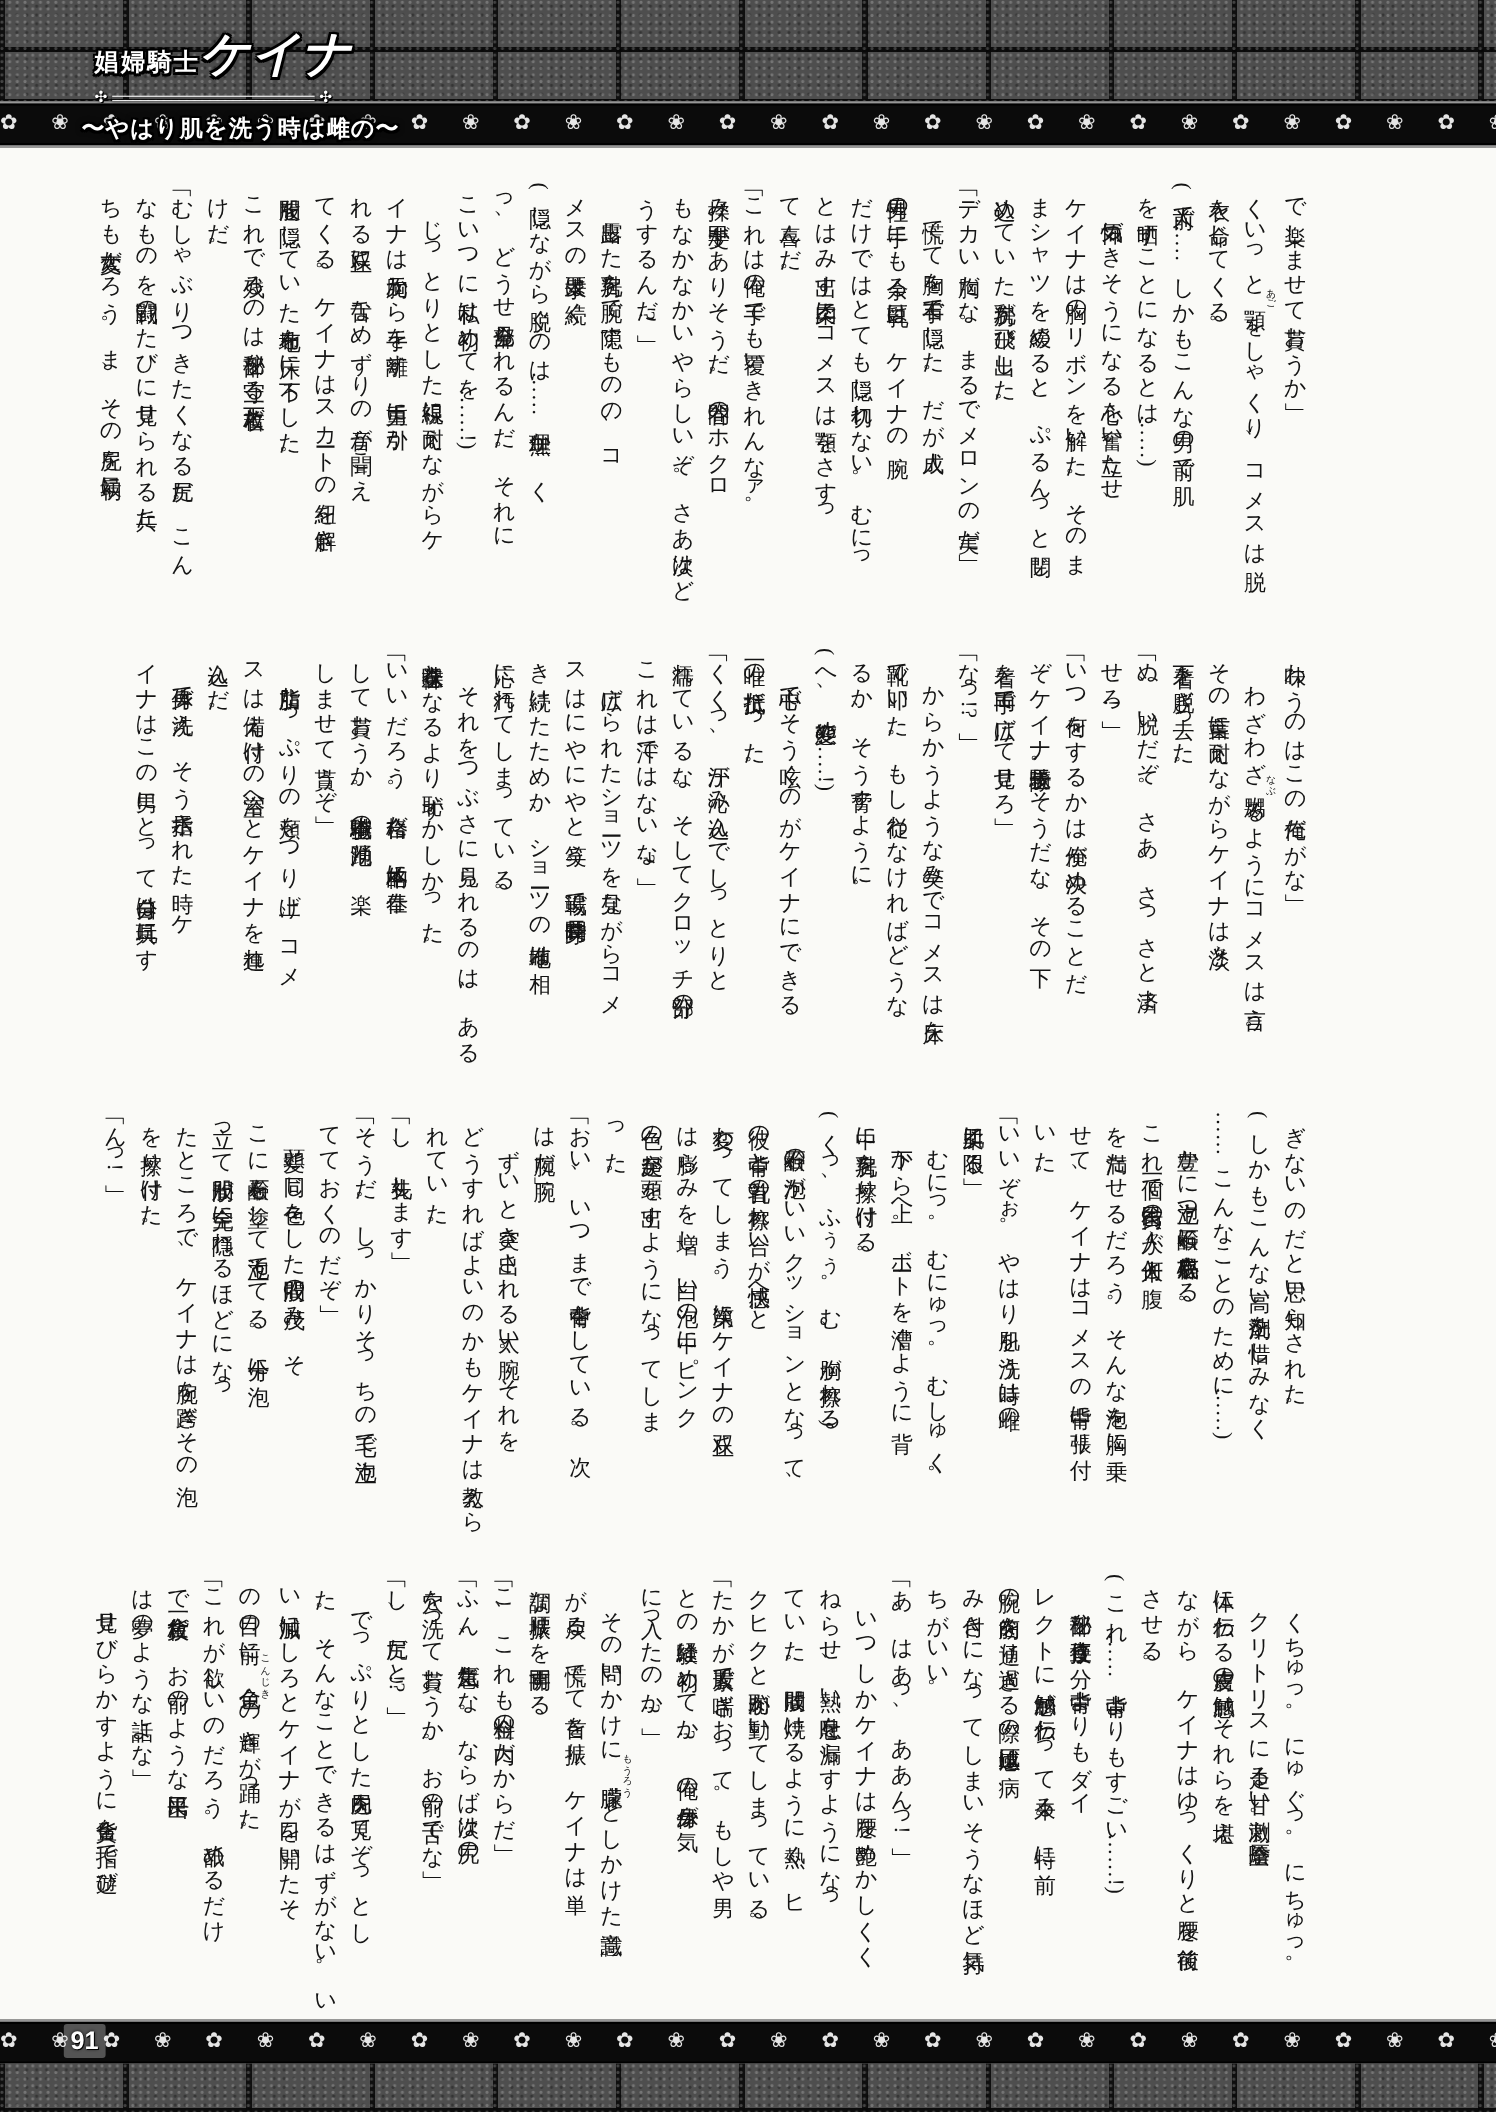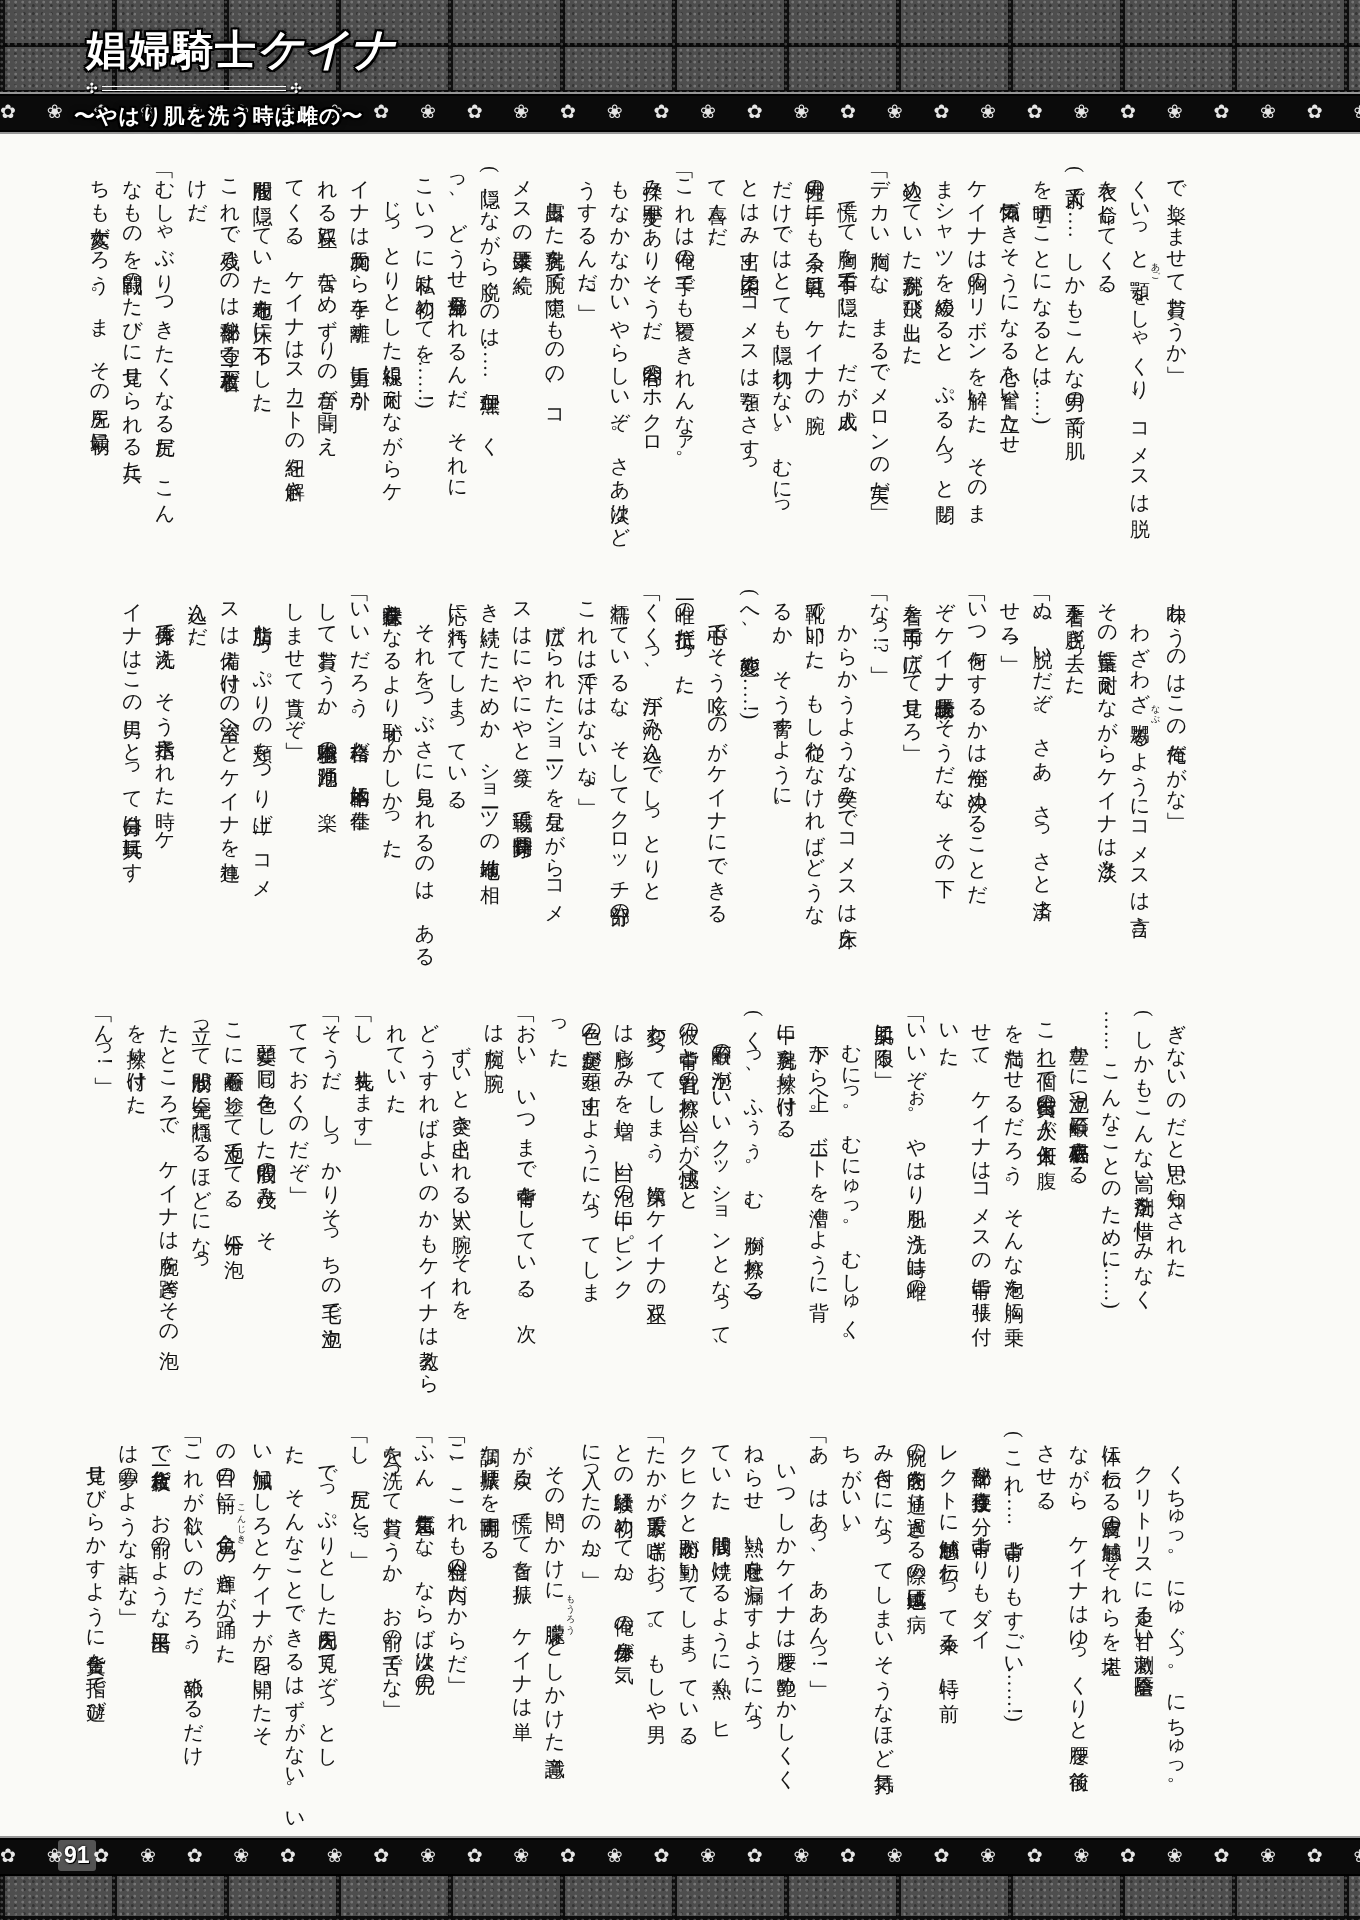--- a/index.html
+++ b/index.html
@@ -23,21 +23,21 @@
     text-align:center;border-top:2px solid #969696;border-bottom:2px solid #969696;
     box-shadow:inset 0 2px 0 #000, inset 0 -2px 0 #000;}
   .orn-top{top:92px;}
   .orn-bottom{top:1836px;}
 
   
   .title-block{position:absolute;top:20px;left:86px;z-index:6;color:#fff;}
   .outline{color:#fff;font-weight:bold;
     text-shadow:-2px 0 #000,2px 0 #000,0 -2px #000,0 2px #000,
                 -2px -2px #000,2px 2px #000,-2px 2px #000,2px -2px #000,0 0 7px rgba(0,0,0,.9);}
-  .title-main{font-size:41px;letter-spacing:2px;}
+  .title-main{font-size:22px;letter-spacing:2px;}
   .title-name{font-size:44px;letter-spacing:1px;font-style:italic;}
   .divider{display:flex;align-items:center;width:216px;margin-top:1px;color:#fff;}
   .divider .line{flex:1;height:3px;border-top:1px solid #fff;border-bottom:1px solid #fff;
     margin:0 4px;box-shadow:0 1px 2px #000;}
   .divider .dg{font-size:14px;text-shadow:0 0 3px #000,1px 1px 0 #000;}
   .subtitle{display:block;margin-top:5px;margin-left:-12px;font-size:21px;letter-spacing:1px;}
 
   
   .band{position:absolute;right:167px;height:398px;
     writing-mode:vertical-rl;text-orientation:mixed;

